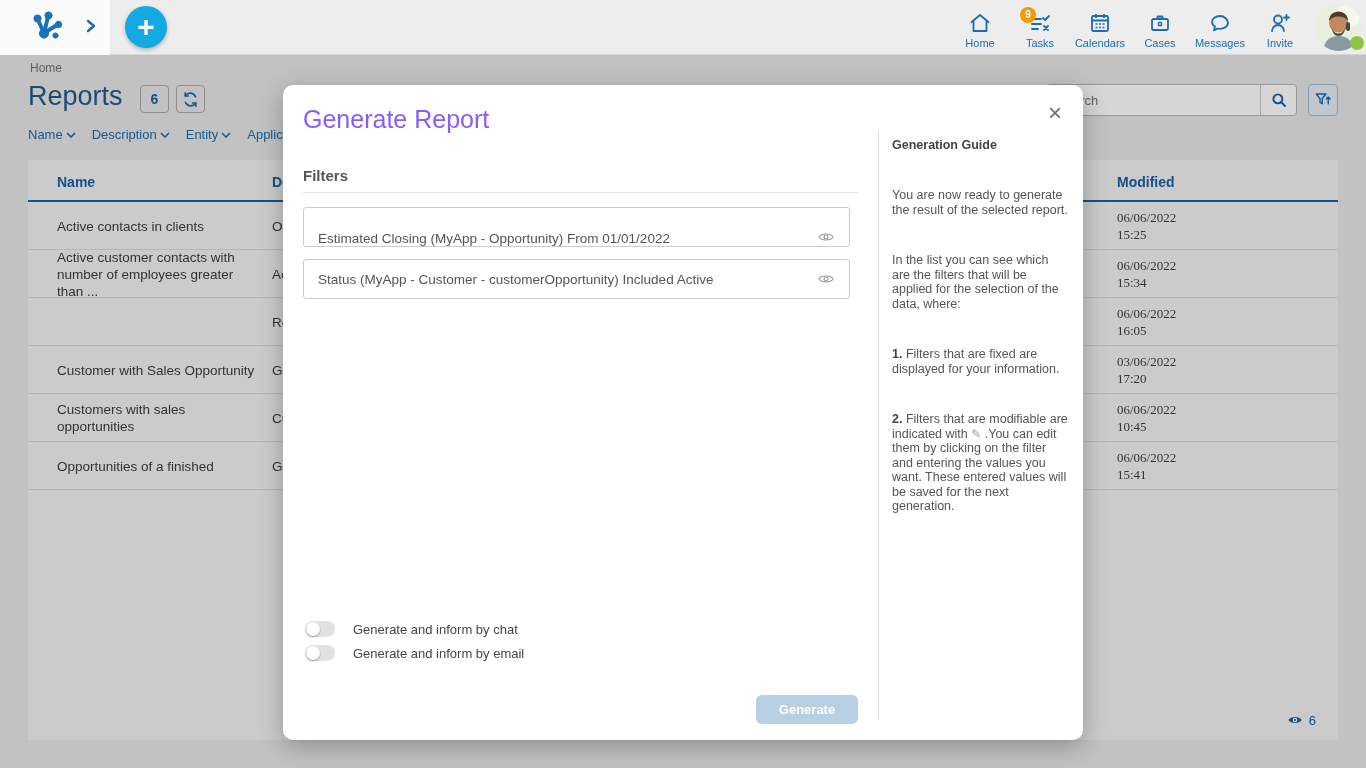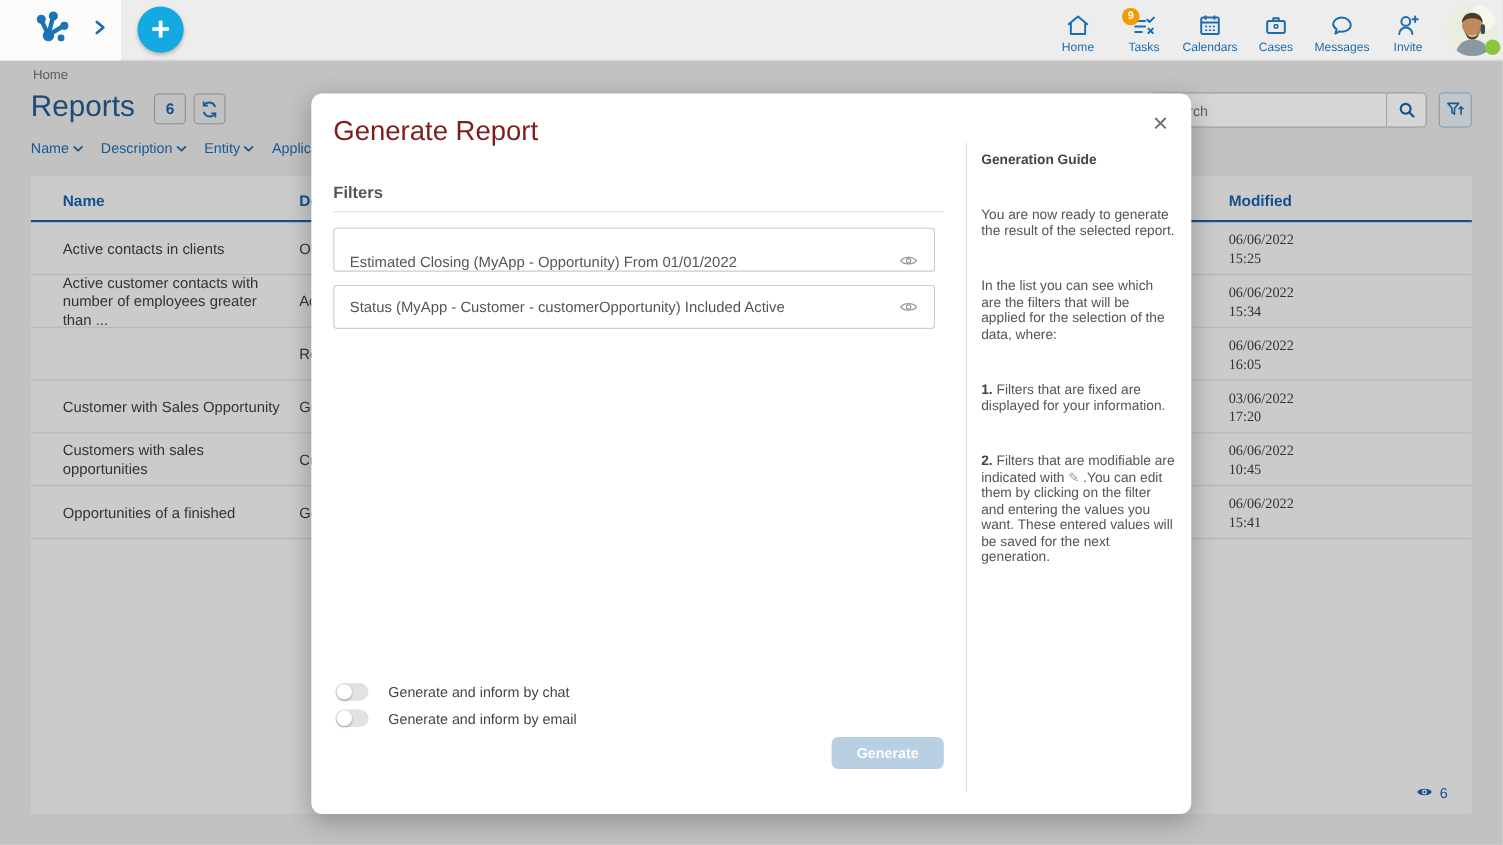--- a/index.html
+++ b/index.html
@@ -73,21 +73,21 @@
   .eye-count { font-size:13px; color:#1b5fa8; }
 
   .overlay { position:absolute; left:0; top:55px; width:1366px; height:713px;
     background:rgba(0,0,0,.16); z-index:5; }
 
   
   .modal { position:absolute; left:283px; top:85px; width:800px; height:655px;
     background:#fff; border-radius:10px; box-shadow:0 6px 24px rgba(0,0,0,.28);
     z-index:10; }
   .modal-title { position:absolute; left:20px; top:20px; font-size:25px;
-    color:#7f1d1d; font-weight:500; }
+    color:#8b5cf6; font-weight:500; }
   .close-btn { position:absolute; right:16px; top:16px; width:24px; height:24px;
     border:none; background:transparent; font-size:24px; font-weight:300;
     color:#6e6e6e; line-height:22px; cursor:pointer; }
   .filters-heading { position:absolute; left:20px; top:82px; font-size:15px;
     font-weight:700; color:#555; }
   .filters-divider { position:absolute; left:20px; top:107px; width:555px;
     height:1px; background:#e2e2e2; }
   .filter-row { position:absolute; left:20px; width:547px; height:40px;
     border:1px solid #ccc; border-radius:3px; display:flex; align-items:center;
     padding:0 14px; cursor:pointer; }
@@ -95,21 +95,21 @@
   .fr1 { top:122px;align-items:flex-end; } .fr2 { top:174px; }
 
   .toggle-row { position:absolute; left:22px; display:flex; align-items:center; gap:18px; }
   .tr1 { top:536px; } .tr2 { top:560px; }
   .toggle { width:30px; height:16px; border-radius:9px; background:#e2e2e2;
     position:relative; cursor:pointer; }
   .toggle .knob { position:absolute; left:1px; top:1px; width:14px; height:14px;
     border-radius:50%; background:#fff; box-shadow:0 1px 2px rgba(0,0,0,.35); }
   .toggle-label { font-size:13px; color:#444; }
 
-  .generate-btn { position:absolute; left:473px; top:585px; width:102px; height:29px;
+  .generate-btn { position:absolute; left:473px; top:610px; width:102px; height:29px;
     border:none; border-radius:6px; background:#b9cfe4; color:#fdfdfd;
     font-size:13px; font-weight:700; cursor:default; }
 
   .guide { position:absolute; left:595px; top:45px; width:205px; height:590px;
     border-left:1px solid #ddd; padding:8px 14px 0 13px; }
   .guide-title { font-size:12.5px; font-weight:700; color:#444; margin-bottom:13px; }
   .guide p { font-size:12.5px; color:#555; line-height:14.5px; margin-bottom:13px;margin-top:36px; }
   .guide b { color:#444; }
   .pencil { color:#999; font-size:12px; }
 </style>

